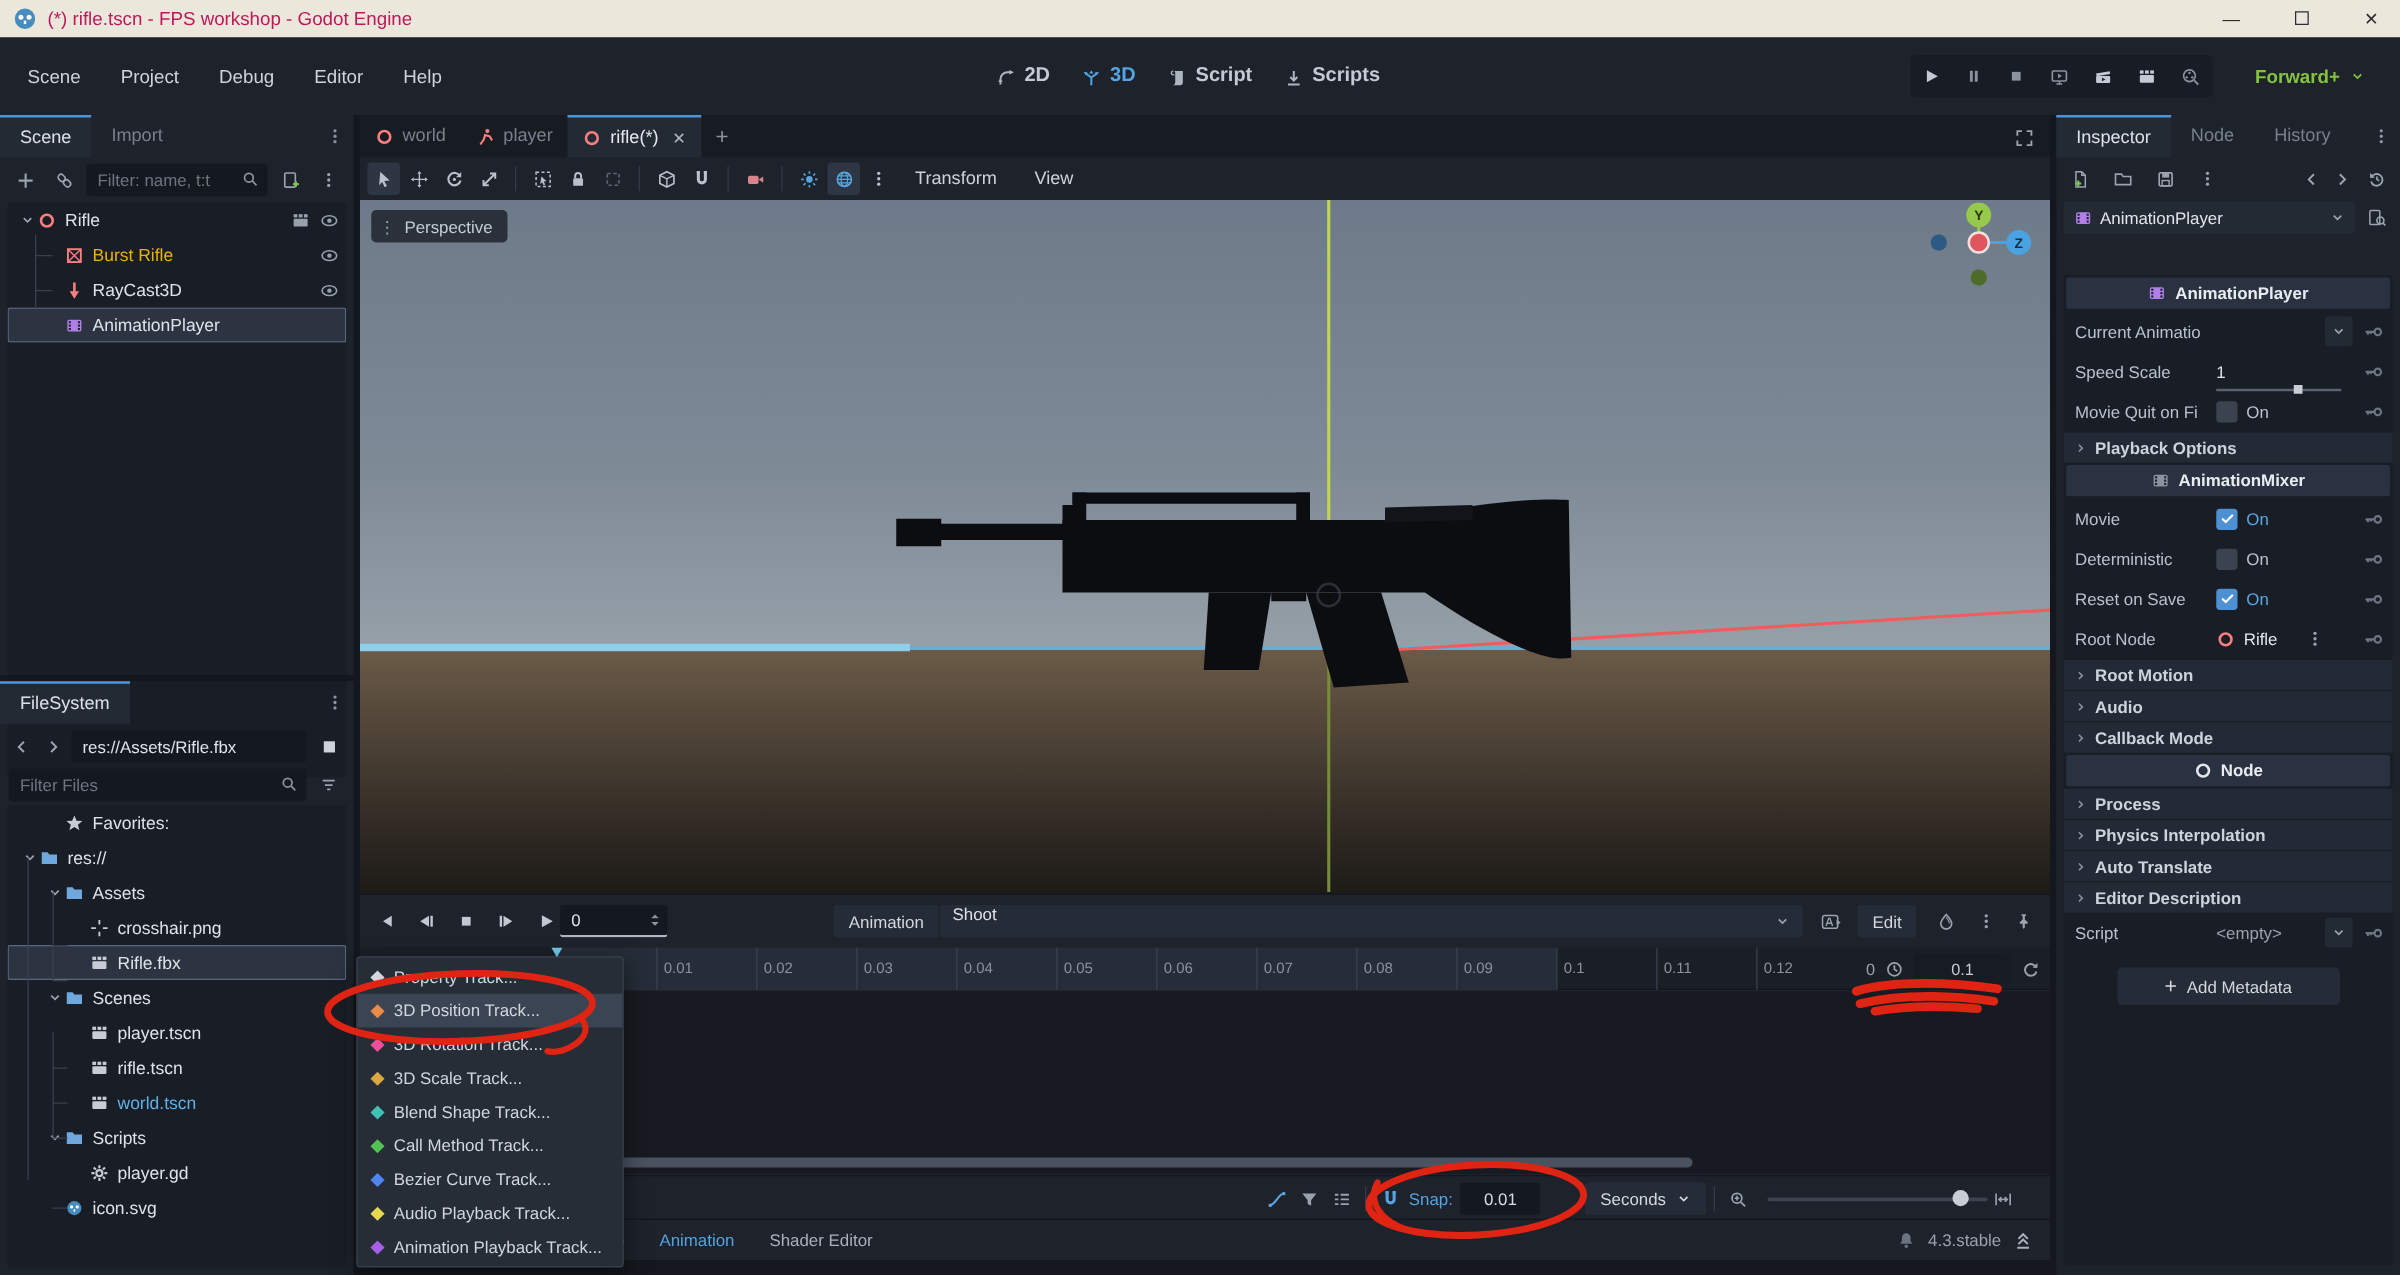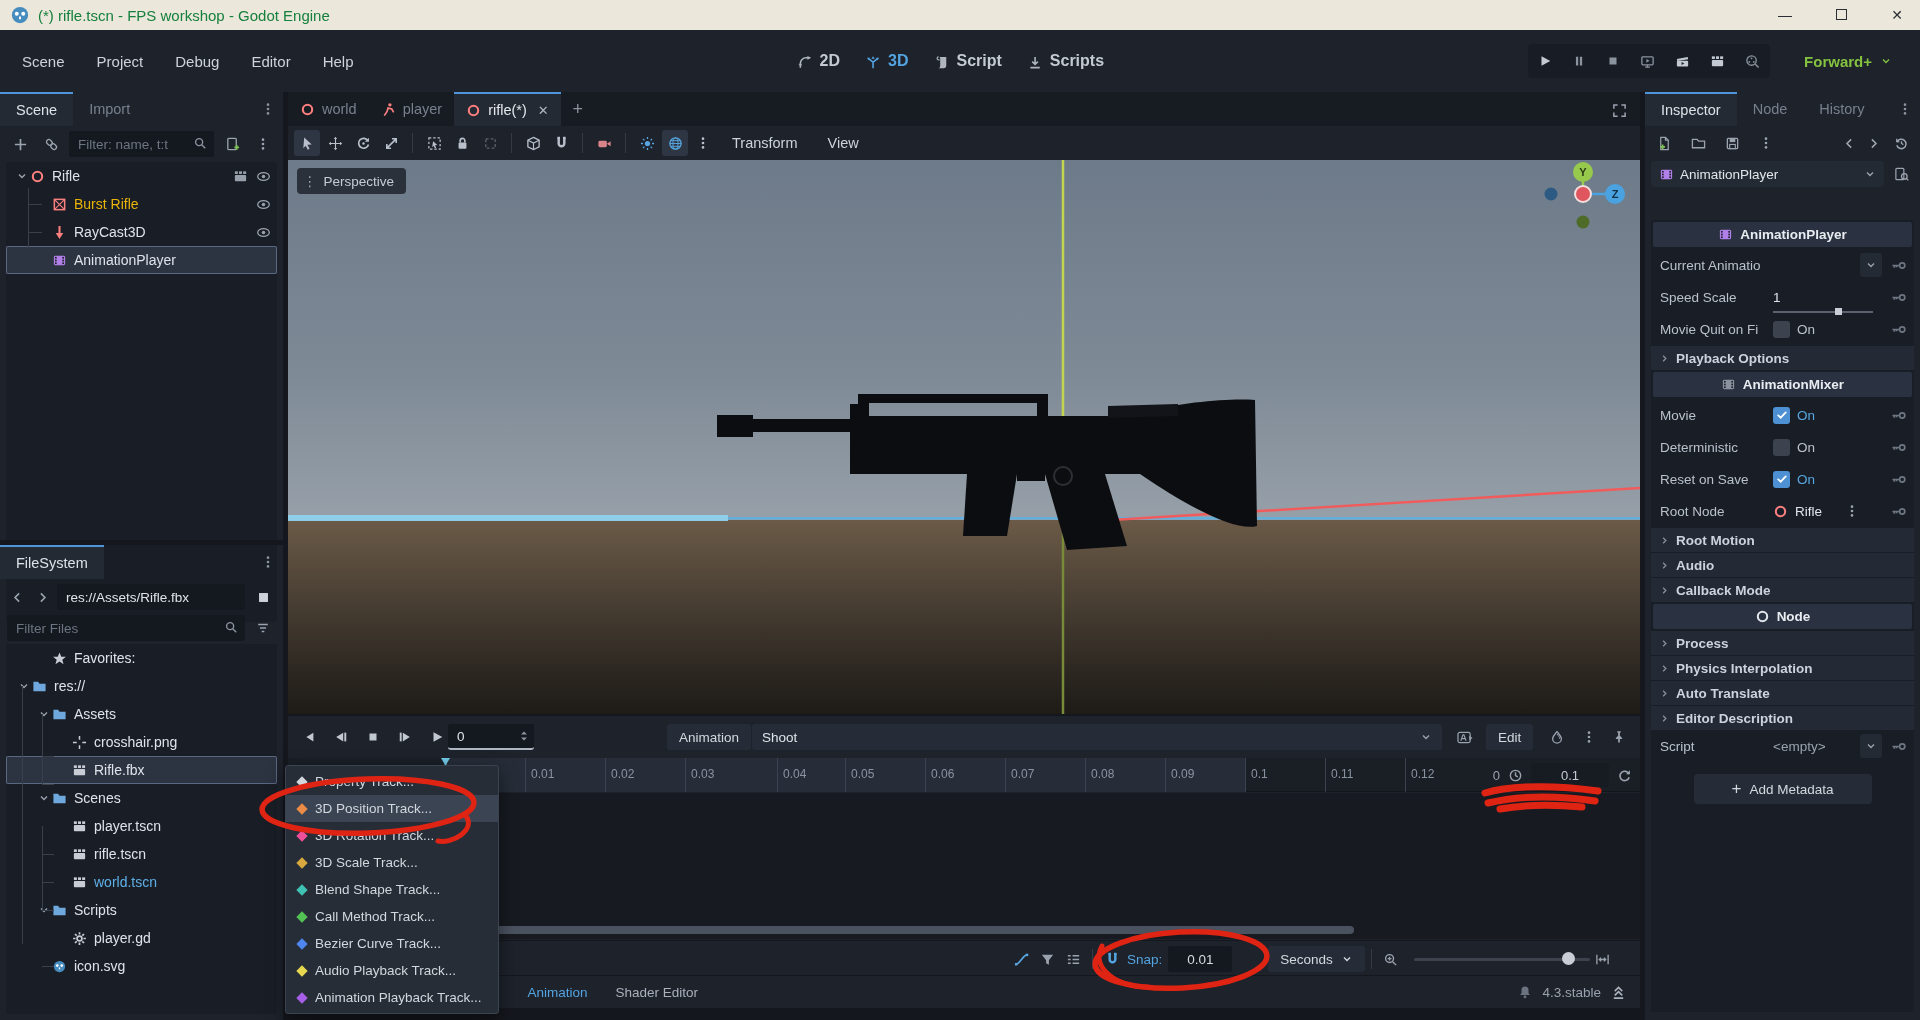--- a/index.html
+++ b/index.html
@@ -3,21 +3,21 @@
 <meta charset="utf-8">
 <style>
   * { margin:0; padding:0; box-sizing:border-box; font-family:"Liberation Sans",sans-serif; }
   html,body { width:1920px; height:1020px; overflow:hidden; background:#14171d; }
   #app { position:relative; width:1920px; height:1020px; background:#14171d; }
   .icon { display:inline-flex; align-items:center; justify-content:center; }
   .icon svg { display:block; }
 
   
   .titlebar { position:absolute; left:0; top:0; width:1920px; height:30px; background:#ece7db; display:flex; align-items:center; padding:0 10px; }
-  .titlebar .wtitle { color:#15803d; font-size:15px; margin-left:8px; }
+  .titlebar .wtitle { color:#be185d; font-size:15px; margin-left:8px; }
   .wbtns { position:absolute; right:14px; top:0; height:30px; display:flex; align-items:center; gap:38px; color:#2b2f35; }
   .wbtns span { cursor:default; font-size:14px; width:18px; text-align:center; }
   .wbtn-max i { display:inline-block; width:11px; height:11px; border:1.5px solid #2b2f35; }
 
   
   .menubar { position:absolute; left:0; top:30px; width:1920px; height:62px; background:#1d222b; display:flex; align-items:center; }
   .menus { display:flex; gap:8px; padding-left:10px; }
   .menus .menu { color:#cdd3db; font-size:15px; padding:6px 12px; border-radius:3px; }
   .workspaces { position:absolute; left:50%; top:0; transform:translateX(-53%); height:62px; display:flex; align-items:center; gap:26px; }
   .ws { display:flex; align-items:flex-end; gap:7px; color:#c4cad3; font-size:16px; font-weight:bold; }
@@ -76,21 +76,21 @@
 
   
   .anim-panel { position:absolute; left:0; top:622px; width:1352px; height:261px; background:#1d222b; border-top:2px solid #14171d; }
   .anim-controls { position:absolute; left:0; top:0; width:100%; height:42px; display:flex; align-items:center; padding-left:8px; }
   .transport { display:flex; gap:6px; }
   .transport .sq-btn { color:#c2c8d2; }
   .anim-spin { position:absolute; left:160px; top:8px; width:86px; height:26px; background:#14181f; border-radius:3px; border-bottom:2px solid #aeb6c2; color:#dfe3e9; font-size:13.5px; display:flex; align-items:center; padding:0 20px 0 9px; }
   .anim-spin .icon { position:absolute; right:4px; color:#8b939f; }
   .flat-btn { background:#262c37; border-radius:3px; height:26px; display:flex; align-items:center; padding:0 12px; color:#d3d8df; font-size:13.5px; }
   #anim-name-btn { position:absolute; left:379px; top:8px; }
-  .anim-combo { position:absolute; left:464px; top:8px; width:690px; background:#262c37; border-radius:3px; height:26px; display:flex; align-items:center; padding:0 10px; color:#dfe3e9; font-size:13.5px; }
+  .anim-combo { position:absolute; left:464px; top:8px; width:690px; background:#262c37; border-radius:3px; height:26px; display:flex; padding:0 10px; color:#dfe3e9; font-size:13.5px; }
   .anim-combo .icon { margin-left:auto; color:#9ba3af; }
   #autoplay-btn { position:absolute; left:1164px; top:8px; color:#9ba3af; }
   #edit-btn { position:absolute; left:1198px; top:8px; }
   #onion-btn { position:absolute; left:1256px; top:8px; color:#9ba3af; }
   #animmenu-btn { position:absolute; left:1288px; top:8px; color:#9ba3af; }
   #pin-btn { position:absolute; left:1318px; top:8px; color:#9ba3af; }
 
   .ruler { position:absolute; left:0; top:42px; width:100%; height:34px; background:#1a1f26; border-bottom:1px solid #12151b; }
   .ruler-light { position:absolute; left:157px; top:0; width:800px; height:34px; background:#262d38; }
   .tick { position:absolute; top:0; height:34px; border-left:1px solid #3a4150; color:#8a93a0; font-size:12px; padding:9px 0 0 5px; }
@@ -872,21 +872,21 @@
             </svg>
           </span>
       </div>
 
       <div class="ruler">
         <div class="ruler-light"></div>
         <div id="ticks">
             <div class="tick" style="left:237px">0.01</div>
             <div class="tick" style="left:317px">0.02</div>
             <div class="tick" style="left:397px">0.03</div>
-            <div class="tick" style="left:489px">0.04</div>
+            <div class="tick" style="left:477px">0.04</div>
             <div class="tick" style="left:557px">0.05</div>
             <div class="tick" style="left:637px">0.06</div>
             <div class="tick" style="left:717px">0.07</div>
             <div class="tick" style="left:797px">0.08</div>
             <div class="tick" style="left:877px">0.09</div>
             <div class="tick" style="left:957px">0.1</div>
             <div class="tick" style="left:1037px">0.11</div>
             <div class="tick" style="left:1117px">0.12</div>
           </div>
         <div class="playhead">

